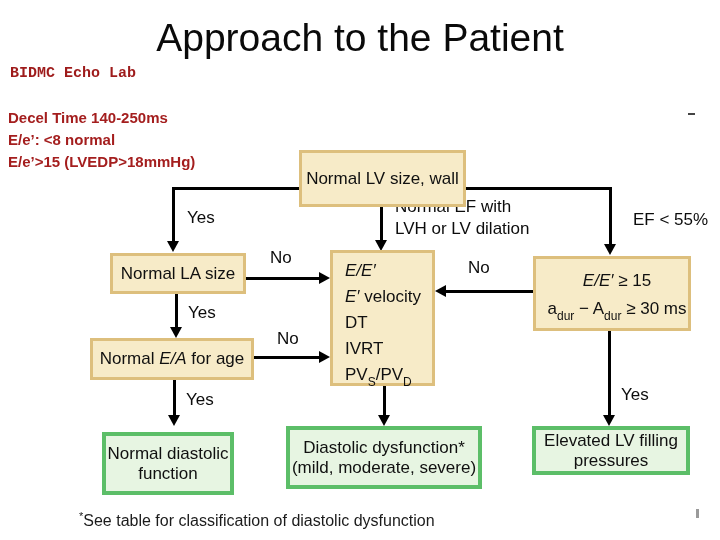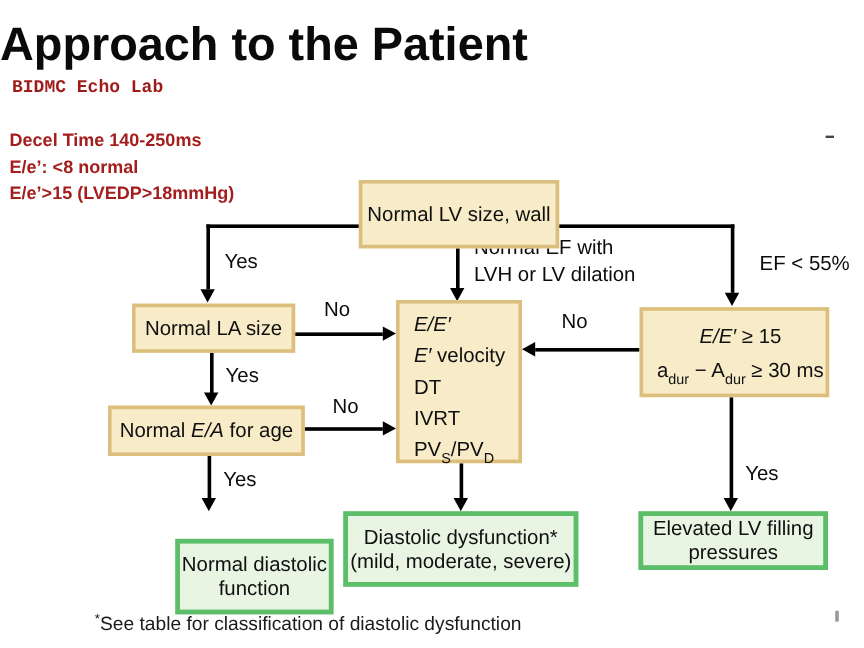--- a/index.html
+++ b/index.html
@@ -1,42 +1,42 @@
 <!DOCTYPE html>
 <html><head>
 <meta charset="utf-8">
 <style>
   html,body{margin:0;padding:0;background:#fff;}
   #slide{
     position:relative;width:720px;height:540px;background:#ffffff;overflow:hidden;
     font-family:"Liberation Sans",sans-serif;color:#111;
   }
   
-  .title{position:absolute;left:0;top:16px;width:720px;
-         font-size:39px;font-weight:700;color:#0a0a0a;letter-spacing:0px;}
+  .title{position:absolute;left:0;top:16px;width:720px;text-align:center;
+         font-size:39px;font-weight:400;color:#0a0a0a;letter-spacing:0px;}
   .lab{position:absolute;left:10px;top:65px;font-size:15px;font-weight:700;color:#9e1b1b;font-family:Liberation Mono, monospace;}
   .notes{position:absolute;left:8px;top:107px;font-size:15px;font-weight:700;
          color:#a41e1e;line-height:22px;white-space:nowrap;}
   .footnote{position:absolute;left:79px;top:510px;font-size:16px;color:#1b1b1b;}
   .footnote sup{font-size:11px;}
   
   .box{position:absolute;box-sizing:border-box;background:#f7ebc8;border:3px solid #ddbf7d;
        display:flex;align-items:center;justify-content:center;text-align:center;
        font-size:17px;line-height:20px;color:#101010;}
   .box.green{background:#e7f5e2;border:4px solid #5cbe68;}
   .box.leftalign{align-items:flex-start;justify-content:flex-start;text-align:left;
        flex-direction:column;}
   .it{font-style:italic;}
   sub.small{font-size:12px;line-height:0;position:relative;bottom:-2px;}
   #box-top{left:299px;top:112px;width:167px;height:57px;margin-top:38px;}
   #box-la{left:110px;top:253px;width:136px;height:41px;}
   #box-ea{left:90px;top:338px;width:164px;height:42px;}
   #box-mid{left:330px;top:250px;width:105px;height:136px;padding:5px 0 0 12px;line-height:26px;}
   #box-right{left:533px;top:256px;width:158px;height:75px;padding:8px 0 0 10px;line-height:28px;align-items:center;}
-  #box-g1{left:102px;top:449px;width:132px;height:63px;margin-left:44px;}
+  #box-g1{left:102px;top:432px;width:132px;height:63px;}
   #box-g2{left:286px;top:426px;width:196px;height:63px;}
   #box-g3{left:532px;top:426px;width:158px;height:49px;}
   
   .hline,.vline{position:absolute;background:#000;}
   .hline{height:3px;} .vline{width:3px;}
   .arr{position:absolute;width:0;height:0;}
   .arr.down{border-left:6px solid transparent;border-right:6px solid transparent;border-top:11px solid #000;}
   .arr.right{border-top:6px solid transparent;border-bottom:6px solid transparent;border-left:11px solid #000;}
   .arr.left{border-top:6px solid transparent;border-bottom:6px solid transparent;border-right:11px solid #000;}
   .elabel{position:absolute;font-size:17px;color:#0c0c0c;white-space:nowrap;line-height:22px;}

